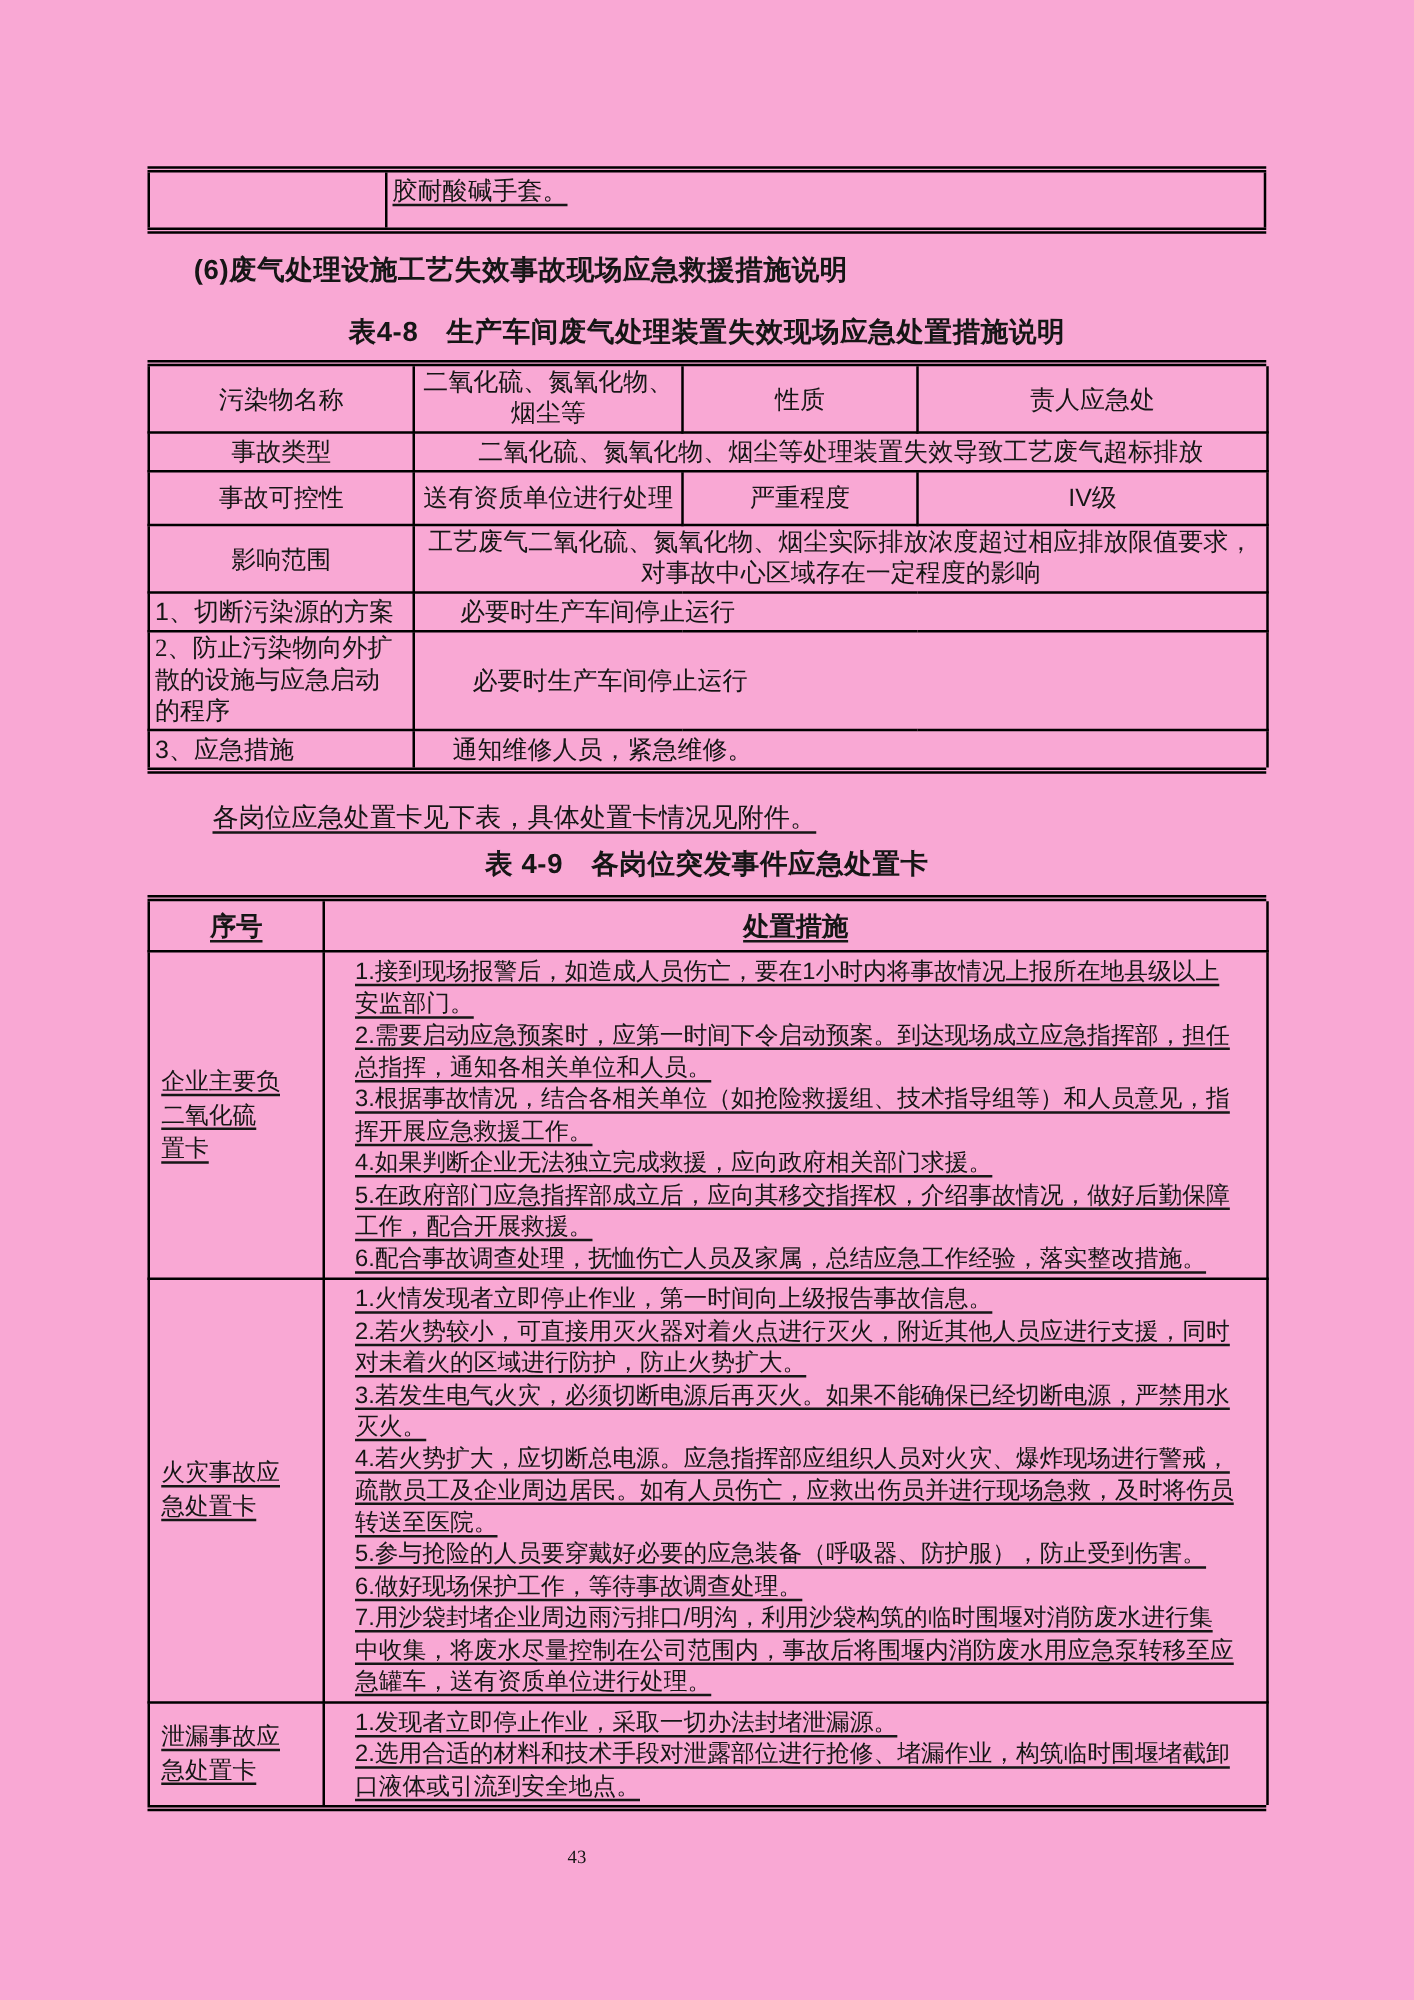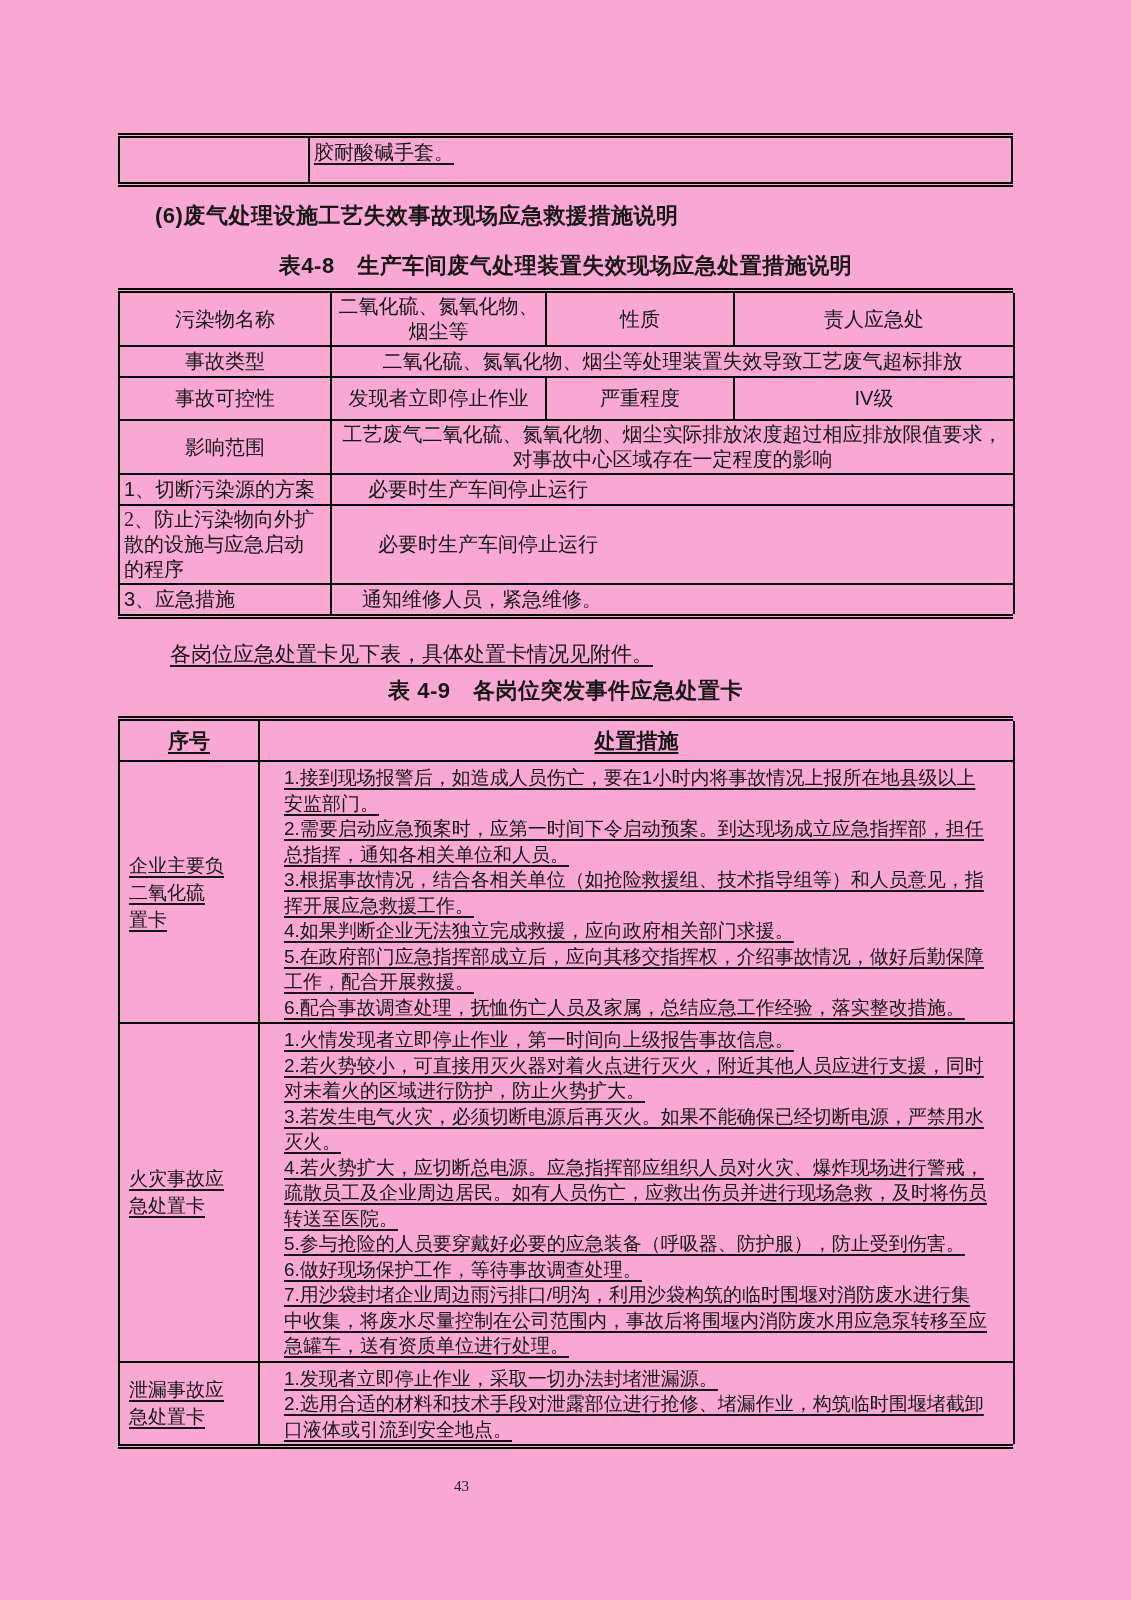--- a/index.html
+++ b/index.html
@@ -95,21 +95,21 @@
             </td>
         <td>性质</td>
         <td>责人应急处</td>
       </tr>
       <tr class="r2">
         <td>事故类型</td>
         <td colspan="3">二氧化硫、氮氧化物、烟尘等处理装置失效导致工艺废气超标排放</td>
       </tr>
       <tr class="r3">
         <td>事故可控性</td>
-        <td>发现者立即停止作业</td>
+        <td>送有资质单位进行处理</td>
         <td>严重程度</td>
         <td>IV级</td>
       </tr>
       <tr class="r4">
         <td>影响范围</td>
         <td colspan="3" class="lines-c">
               <div class="tline">工艺废气二氧化硫、氮氧化物、烟尘实际排放浓度超过相应排放限值要求，</div>
               <div class="tline">对事故中心区域存在一定程度的影响</div>
             </td>
       </tr>

